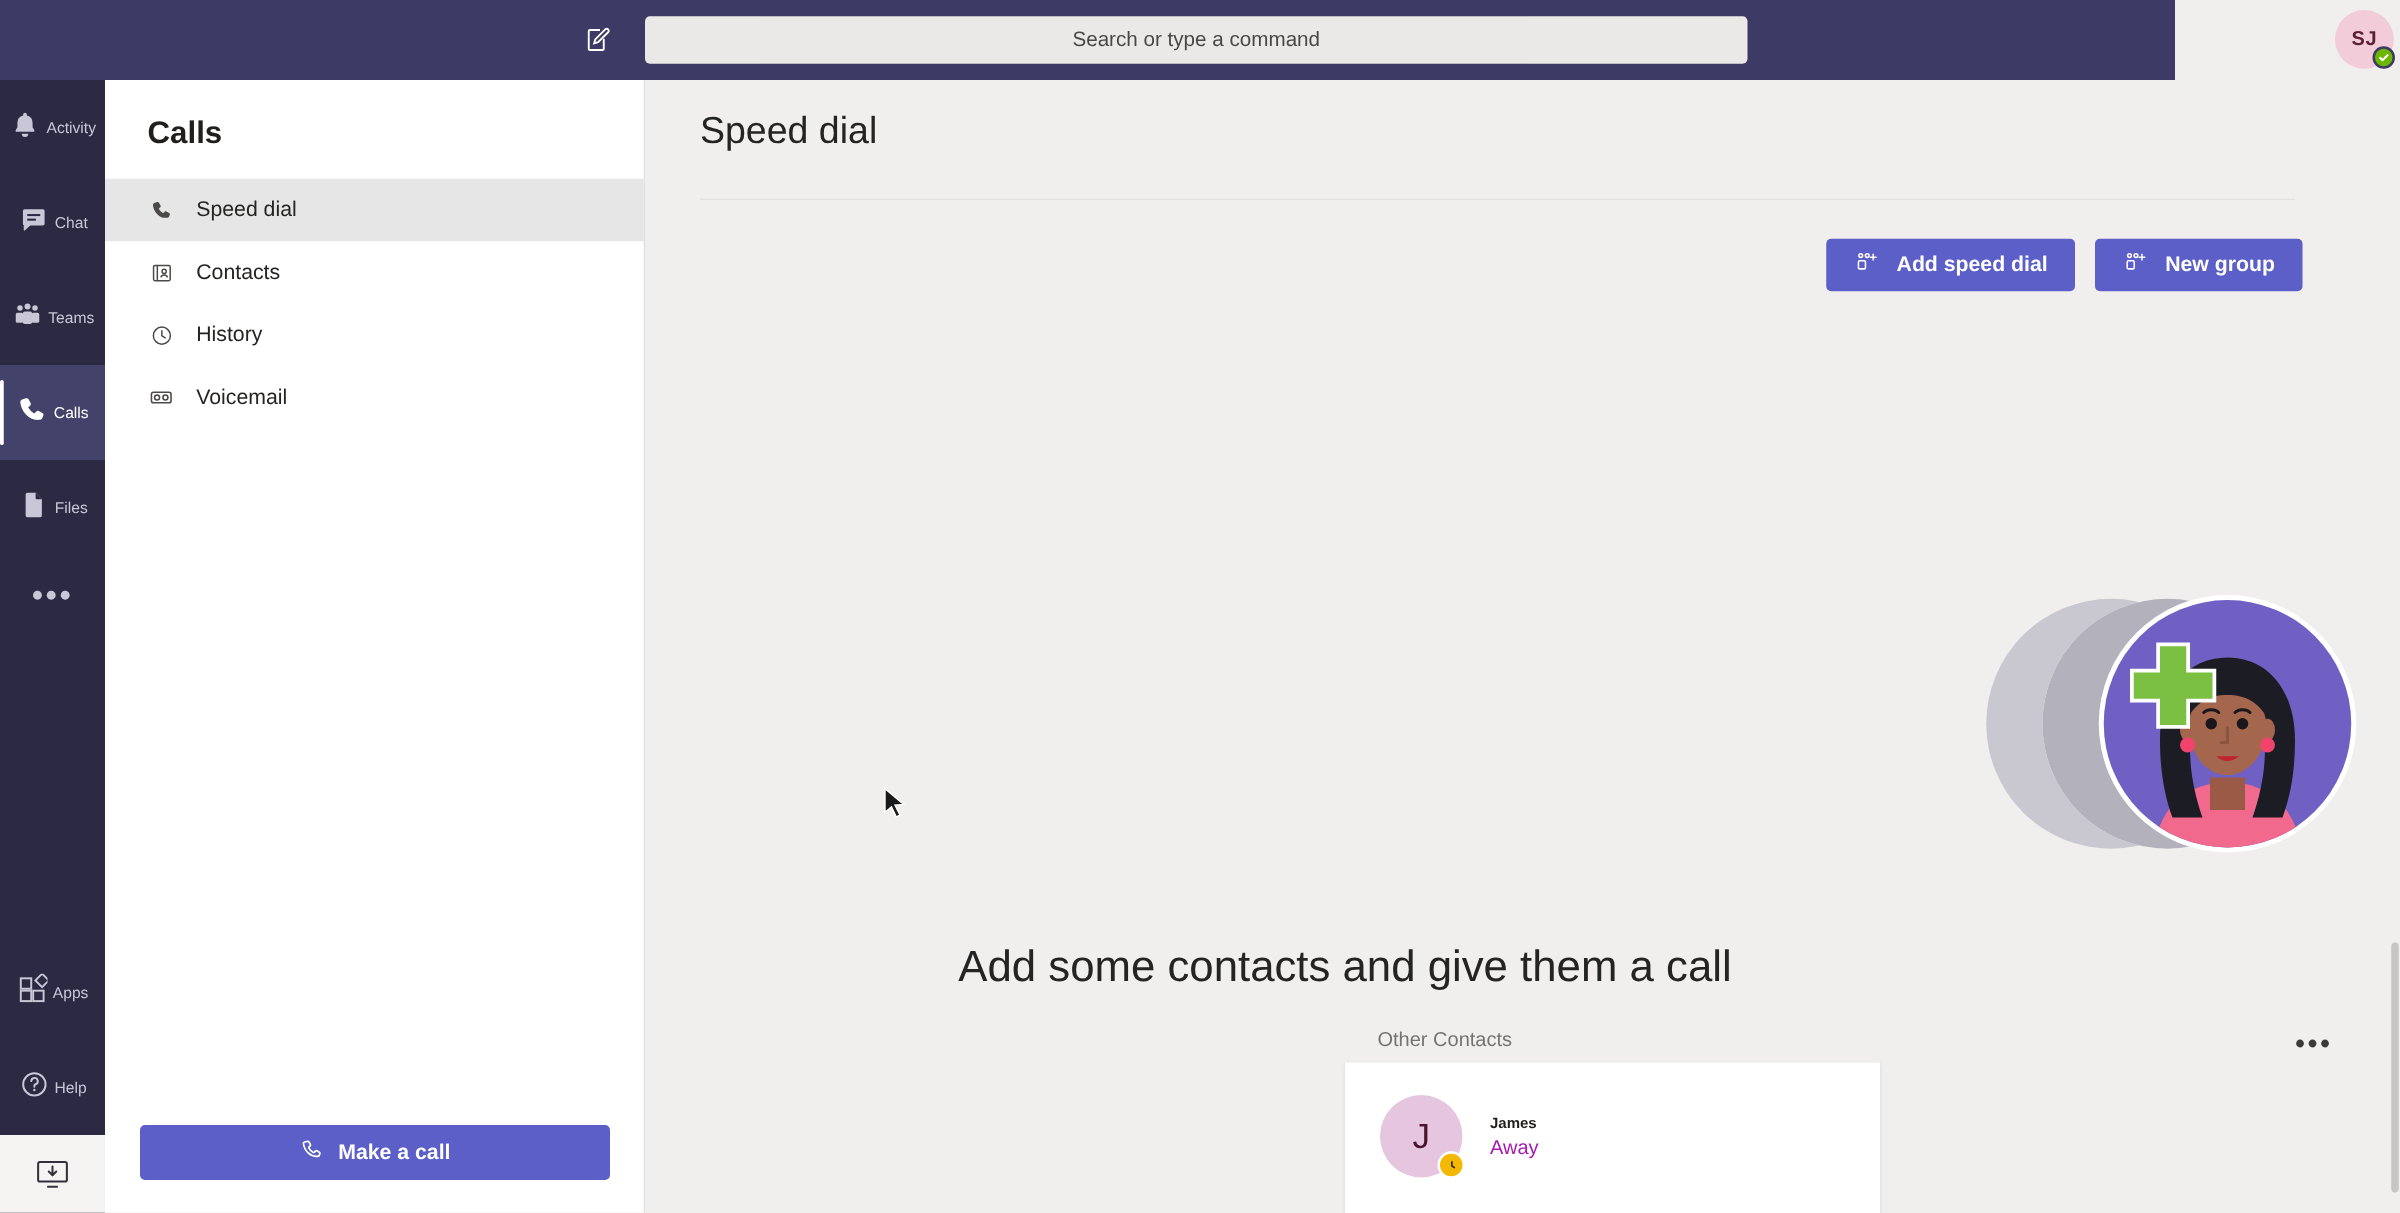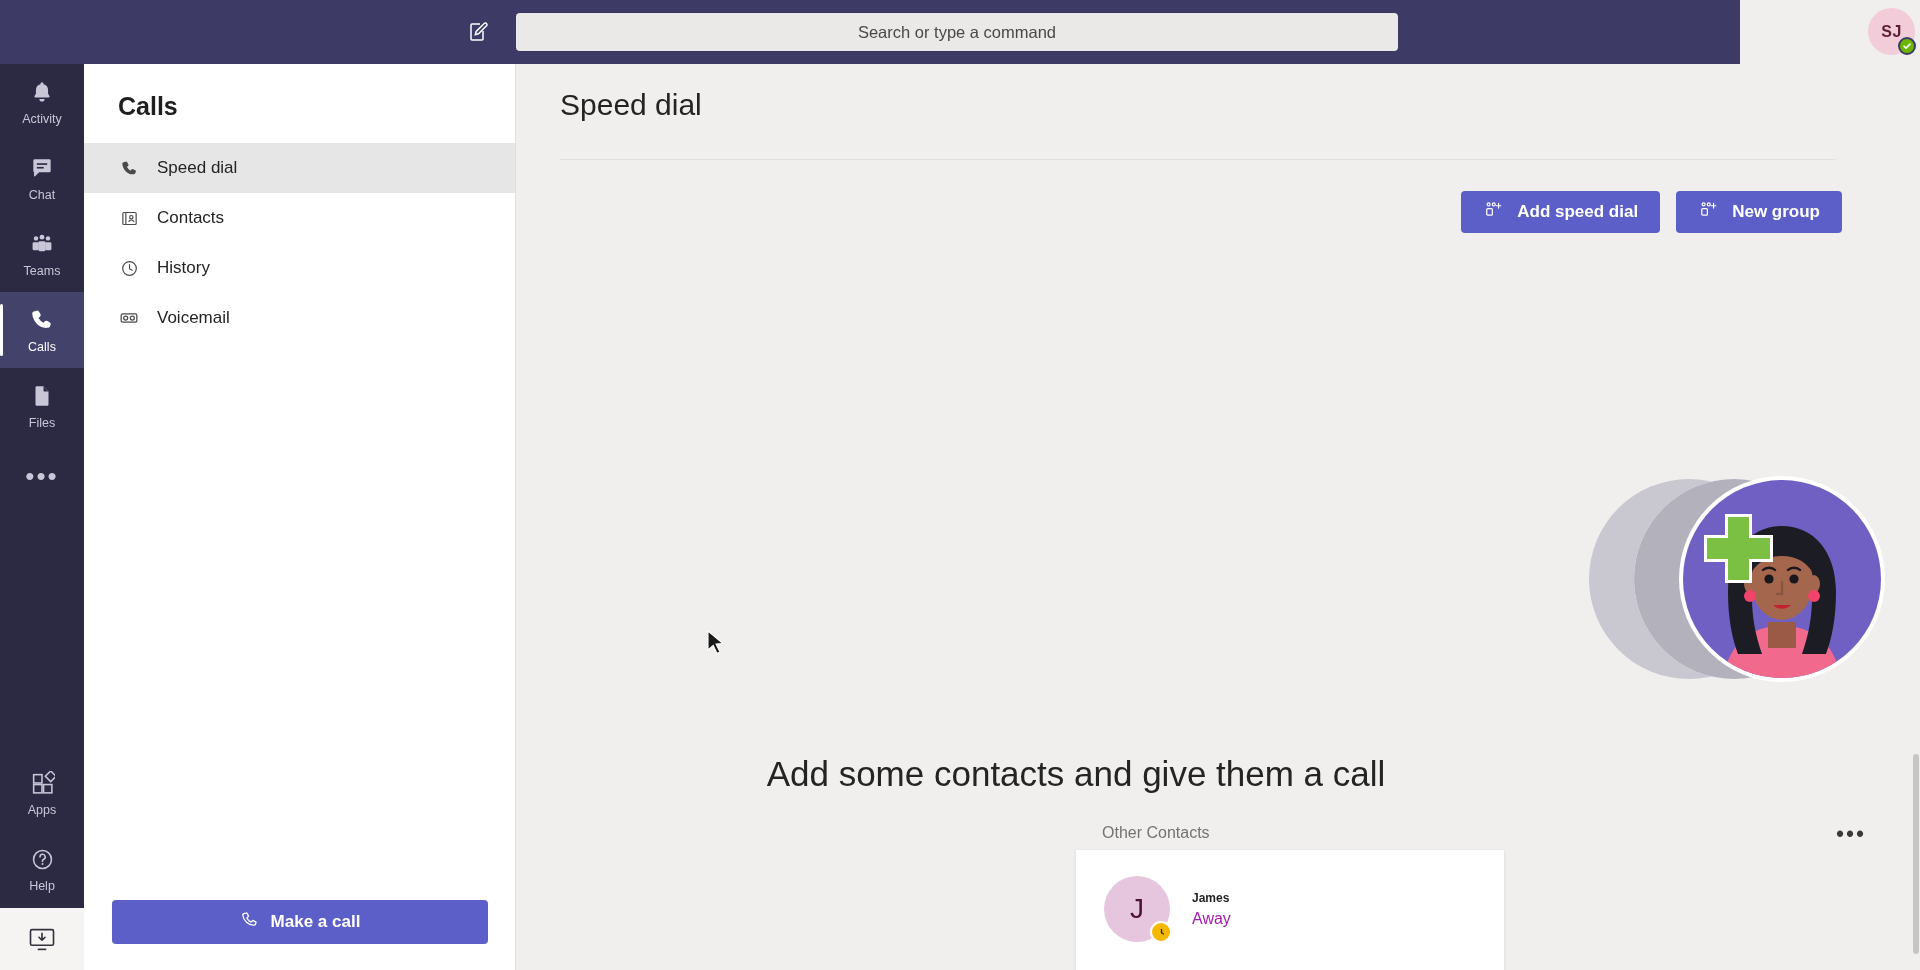--- a/index.html
+++ b/index.html
@@ -58,21 +58,21 @@
 
   
   .rail {
     position: absolute; left: 0; top: 64px;
     width: 84px; height: 906px;
     background: #2b2a42;
   }
   .rail-item {
     position: relative;
     width: 84px; height: 76px;
-    display: flex; flex-direction: column;
+    display: flex; 
     align-items: center; justify-content: center;
     gap: 4px; cursor: pointer;
     color: #c8c6d7;
   }
   .rail-item.active { background: #43426b; color: #ffffff; }
   .rail-item.active::before {
     content: ""; position: absolute; left: 0; top: 12px;
     width: 3px; height: 52px; background: #ffffff; border-radius: 2px;
   }
   .rail-label { font-size: 12.5px; line-height: 1; }

